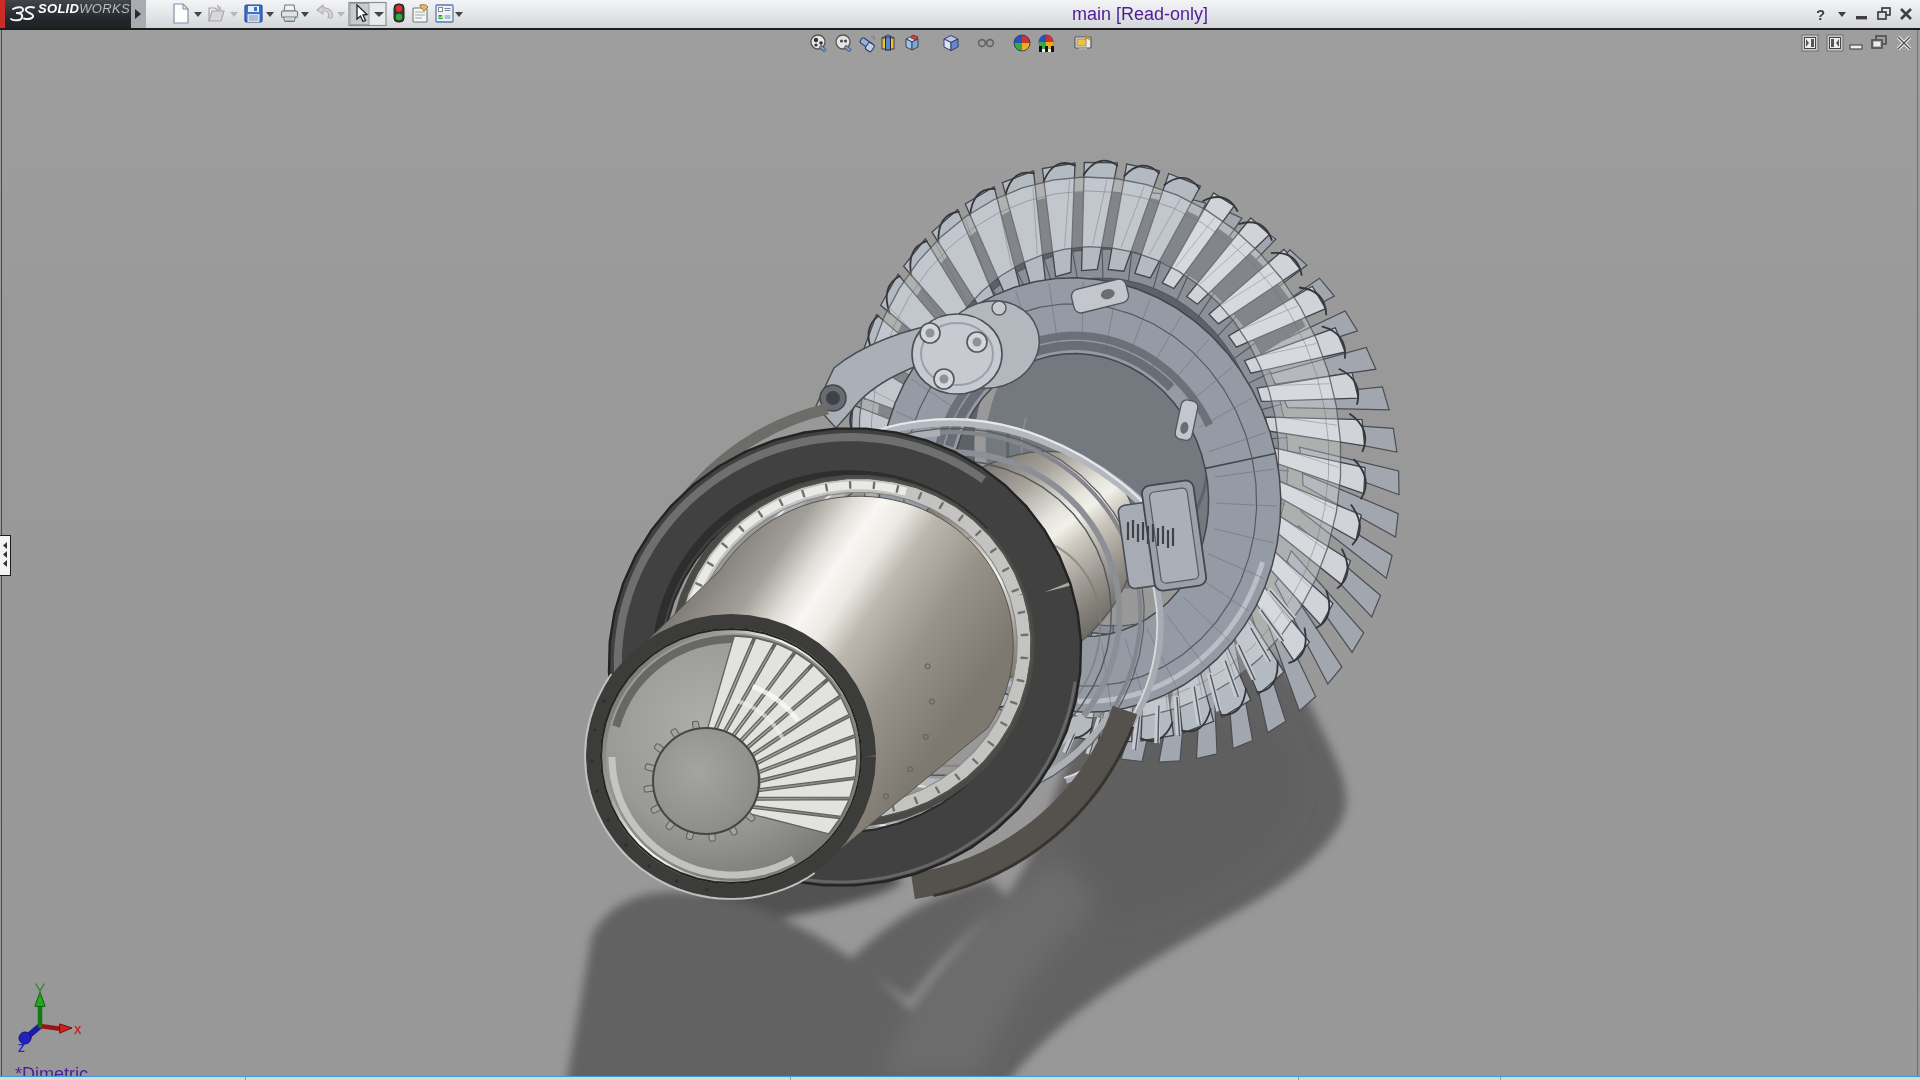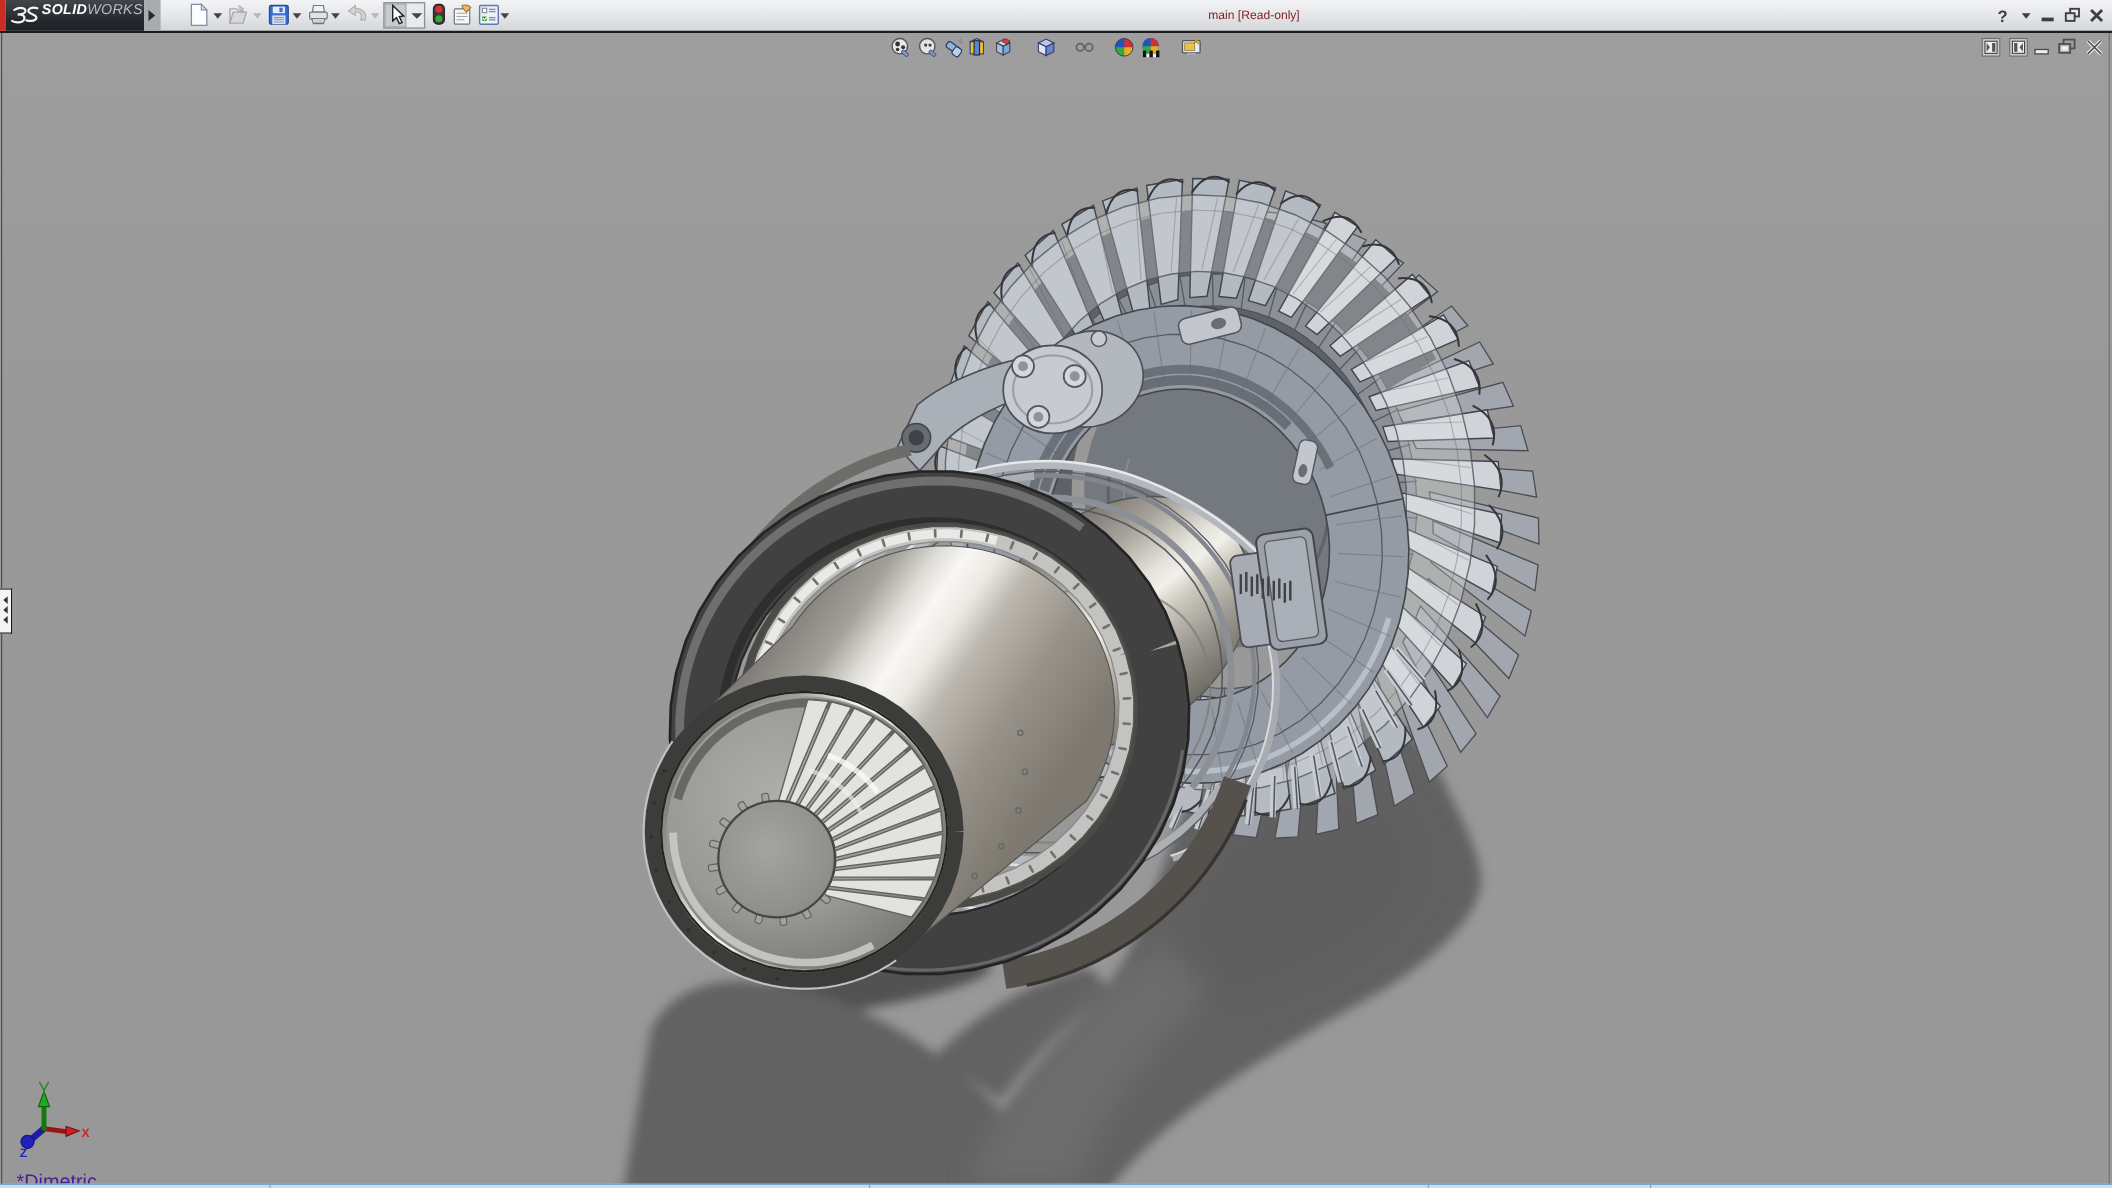--- a/index.html
+++ b/index.html
@@ -2,21 +2,21 @@
 <html><head><meta charset="utf-8">
 <style>
 html,body{margin:0;padding:0;width:1920px;height:1080px;overflow:hidden;background:#9a9a9a;font-family:"Liberation Sans",sans-serif;}
 #titlebar{position:absolute;left:0;top:0;width:1920px;height:28px;background:linear-gradient(#f3f4f6,#e3e5e8 55%,#d3d6da);}
 #darkline{position:absolute;left:0;top:28px;width:1920px;height:2px;background:#1c1c1c;}
 #viewport{position:absolute;left:0;top:30px;width:1920px;height:1046px;background:linear-gradient(#9e9e9e,#999999 30%,#989898);}
 #redstrip{position:absolute;left:0;top:0;width:5px;height:28px;background:#cb2c26;}
 #logoblk{position:absolute;left:5px;top:0;width:126px;height:28px;background:linear-gradient(#41464c,#23272c 70%,#1e2226);}
 #logotxt{position:absolute;left:38px;top:1px;font-size:13px;font-style:italic;font-weight:bold;color:#fff;letter-spacing:0.3px;}
 #logotxt span{color:#b9bcc0;font-weight:normal;}
-#title{position:absolute;left:360px;top:0;width:1560px;height:28px;text-align:center;line-height:28px;font-size:11px;color:#7f1d1d;}
+#title{position:absolute;left:360px;top:0;width:1560px;height:28px;text-align:center;line-height:28px;font-size:18px;color:#4c1d95;}
 #statusbar{position:absolute;left:0;top:1076px;width:1920px;height:4px;background:#d8dbde;border-top:1px solid #3e9ad4;}
 .ssep{position:absolute;top:1077px;width:1px;height:3px;background:#9097a0;}
 #lefttab{position:absolute;left:0;top:535px;width:10px;height:39px;background:#f4f4f4;border:1px solid #1a1a1a;border-left:none;}
 #leftline{position:absolute;left:1px;top:30px;width:1px;height:1046px;background:#4a4a4a;}
 #rightline{position:absolute;left:1917px;top:30px;width:1px;height:1046px;background:#707070;}
 #dimetric{position:absolute;left:15px;top:1064px;font-size:18px;color:#4c1d95;}
 </style></head>
 <body>
 <div id="viewport"></div>
 <svg width="1920" height="1080" style="position:absolute;left:0;top:0">

